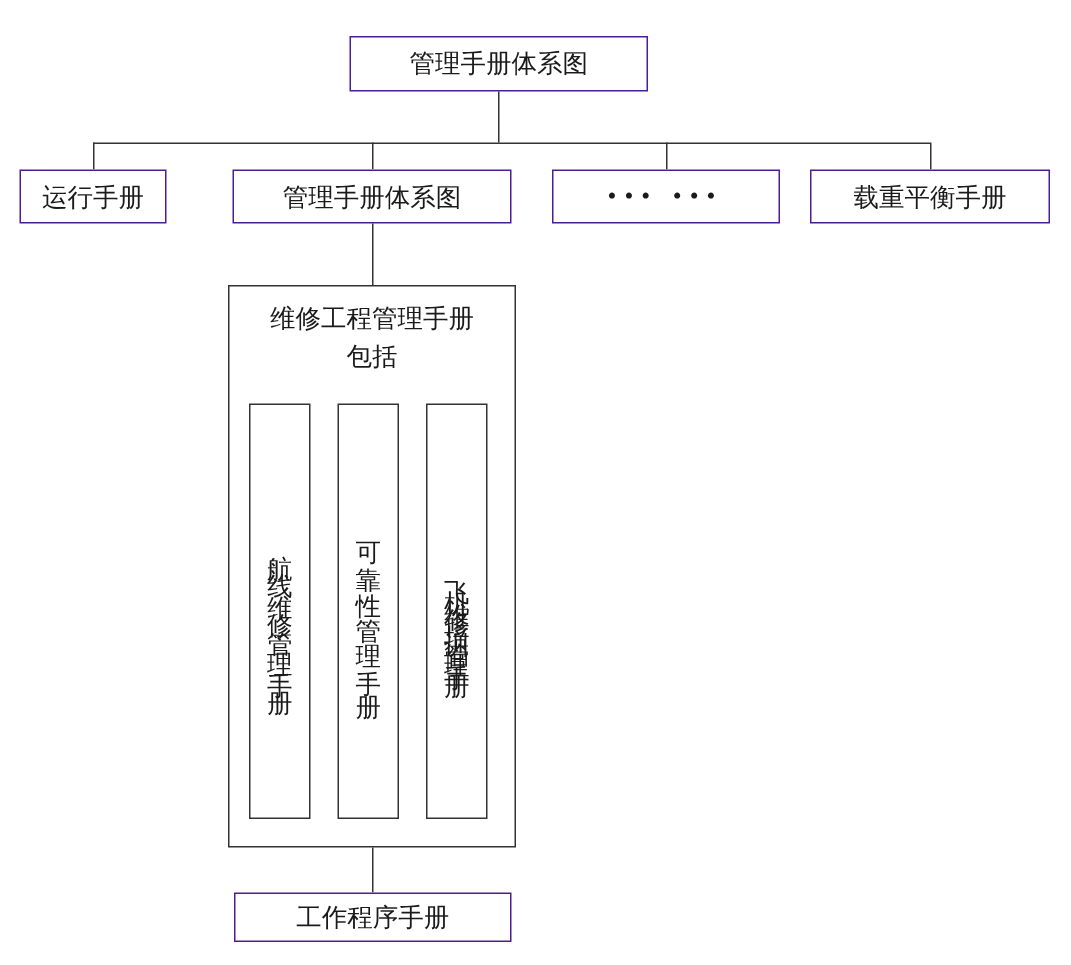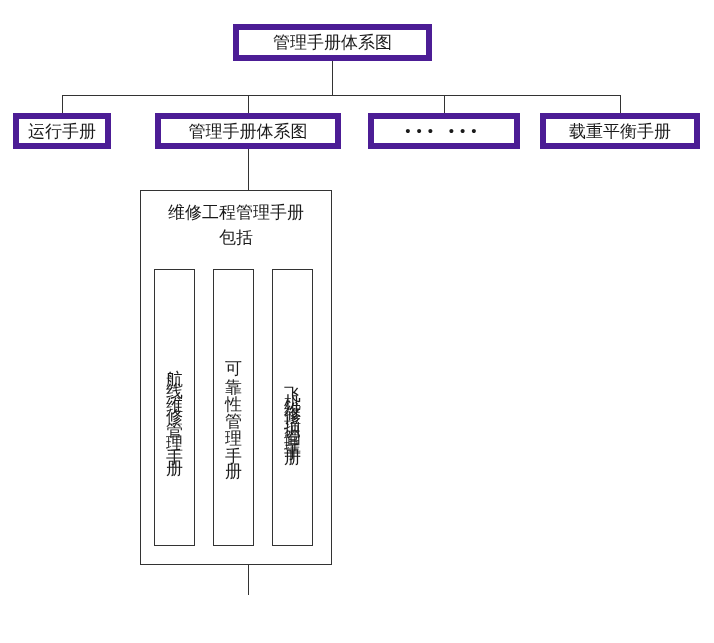--- a/index.html
+++ b/index.html
@@ -10,21 +10,21 @@
   }
   .canvas {
     position: relative;
     width: 714px;
     height: 643px;
     background: #ffffff;
     overflow: hidden;
   }
   .node {
     position: absolute;
-    border: 6px solid #4c1d95;
+    border: 1px solid #4c1d95;
     background: #fff;
     display: flex;
     align-items: center;
     justify-content: center;
     font-size: 17px;
     white-space: nowrap;
   }
   .line {
     position: absolute;
     background: #333;
@@ -89,30 +89,31 @@
   <div class="node" style="left:13px; top:113px; width:98px; height:36px;text-align:right;">运行手册</div>
 
   <div class="node" style="left:155px; top:113px; width:186px; height:36px;">管理手册体系图</div>
 
   <div class="node dots" style="left:368px; top:113px; width:152px; height:36px;">••• •••</div>
 
   <div class="node" style="left:540px; top:113px; width:160px; height:36px;">载重平衡手册</div>
 
   <div class="line" style="left:248px; top:149px; width:1px; height:41px;"></div>
 
-  <div class="group" style="left:140px; top:190px; width:192px; height:375px;">
+  <div class="group" style="left:152px; top:190px; width:192px; height:375px;">
     <div class="group-title">维修工程管理手册包括</div>
 
     <div class="vbox vb1">
       <span>航线维修管理手册</span>
     </div>
     <div class="vbox vb2">
       <span>可靠性管理手册</span>
     </div>
     <div class="vbox vb3">
       <span>飞机维修培训管理手册</span>
     </div>
   </div>
 
   <div class="line" style="left:248px; top:565px; width:1px; height:30px;"></div>
 
+  <div class="node" style="left:156px; top:595px; width:185px; height:33px;">工作程序手册</div>
 
 </div>
 
 </body></html>

